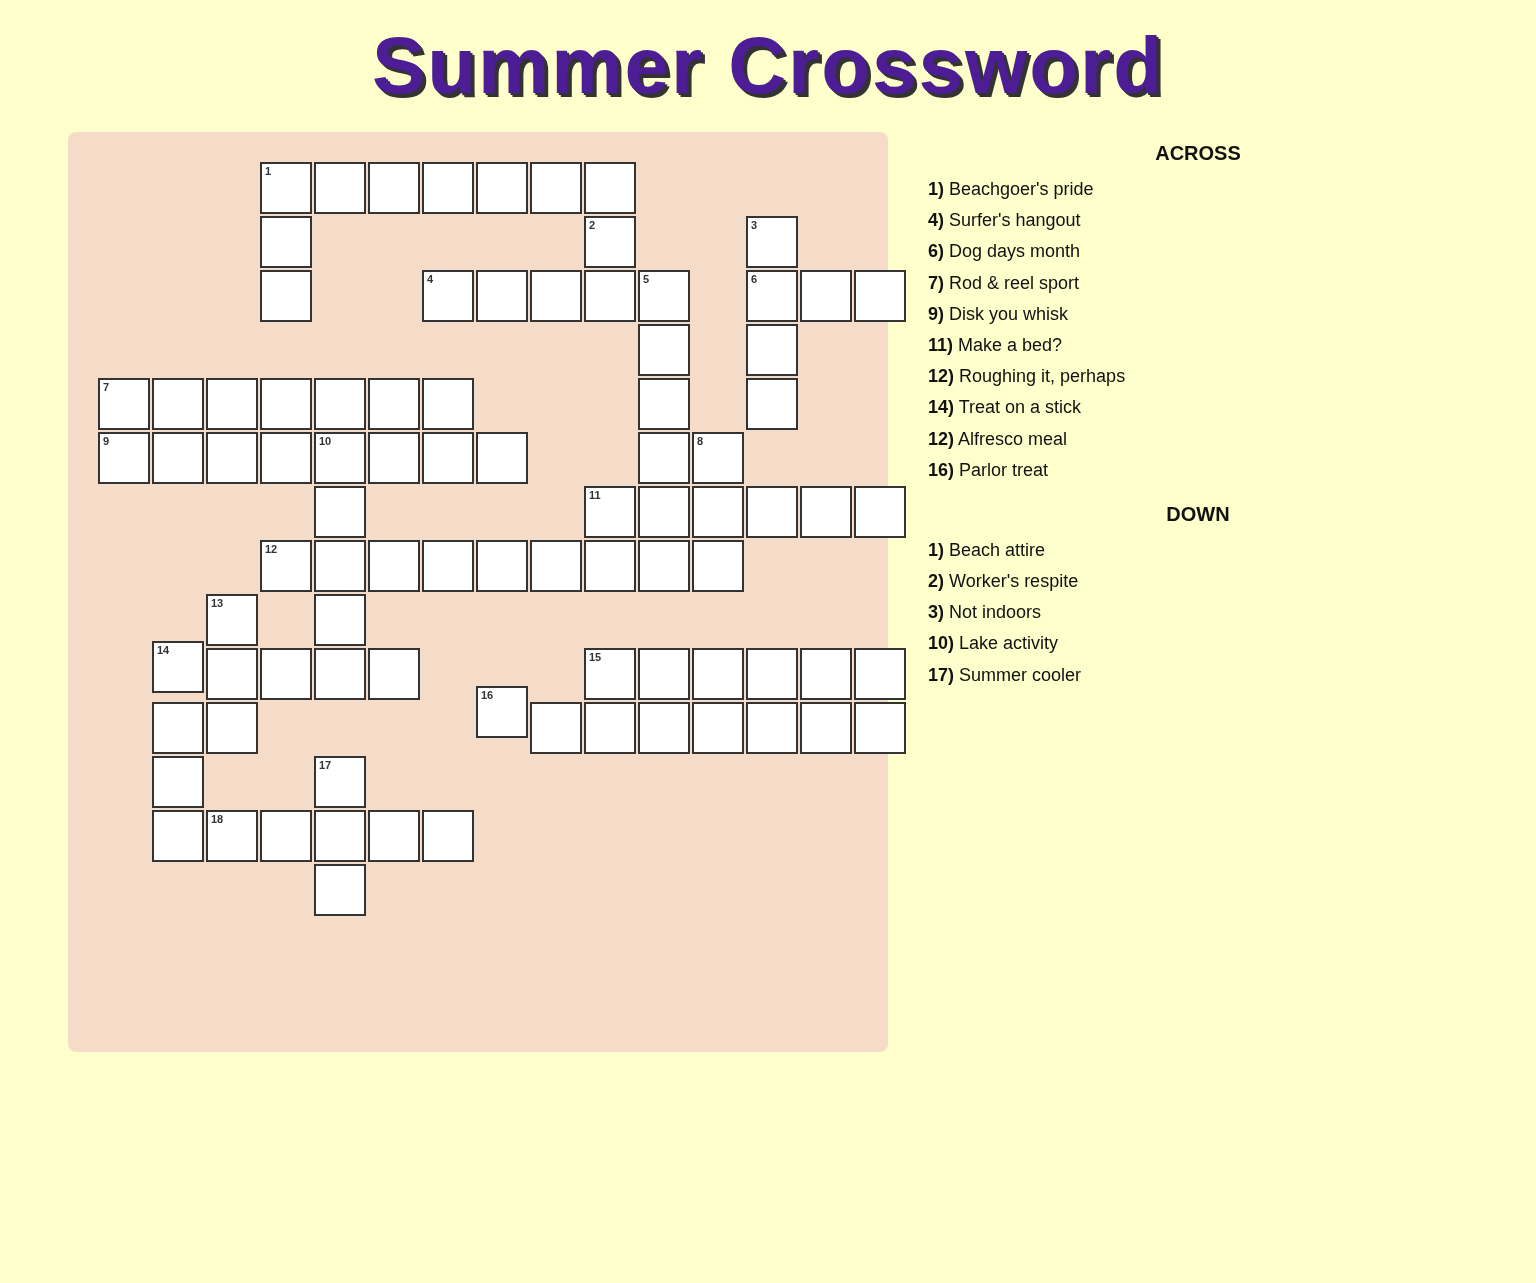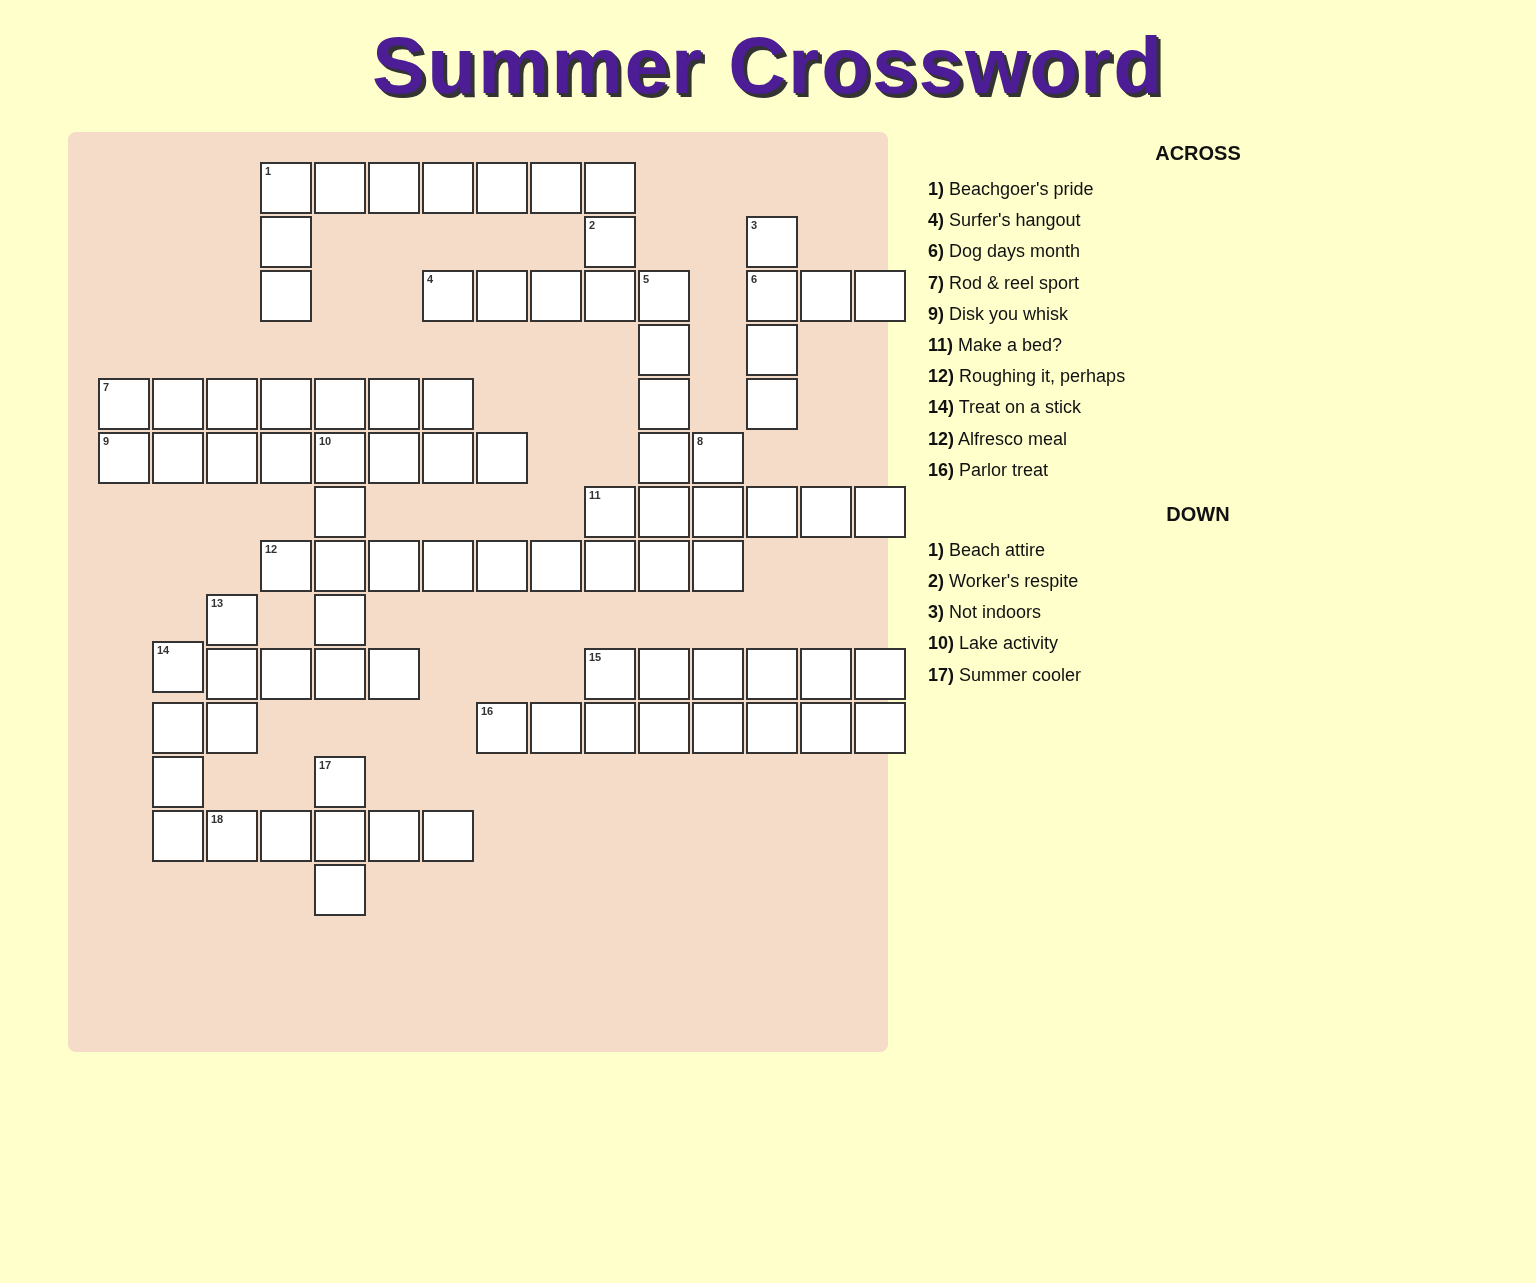--- a/index.html
+++ b/index.html
@@ -216,21 +216,21 @@
       <div class="cell" style="left:540px;top:486px"></div>
       <div class="cell" style="left:594px;top:486px"></div>
       <div class="cell" style="left:648px;top:486px"></div>
       <div class="cell" style="left:702px;top:486px"></div>
       <div class="cell" style="left:756px;top:486px"></div>
 
       <div class="cell" style="left:54px;top:540px"></div>
       <div class="cell" style="left:54px;top:594px"></div>
       <div class="cell" style="left:54px;top:648px"></div>
 
-      <div class="cell" style="left:378px;top:540px">
+      <div class="cell" style="left:378px;top:524px">
           <span class="cell-num">16</span>
         </div>
       <div class="cell" style="left:432px;top:540px"></div>
       <div class="cell" style="left:486px;top:540px"></div>
       <div class="cell" style="left:540px;top:540px"></div>
       <div class="cell" style="left:594px;top:540px"></div>
       <div class="cell" style="left:648px;top:540px"></div>
       <div class="cell" style="left:702px;top:540px"></div>
       <div class="cell" style="left:756px;top:540px"></div>
 

